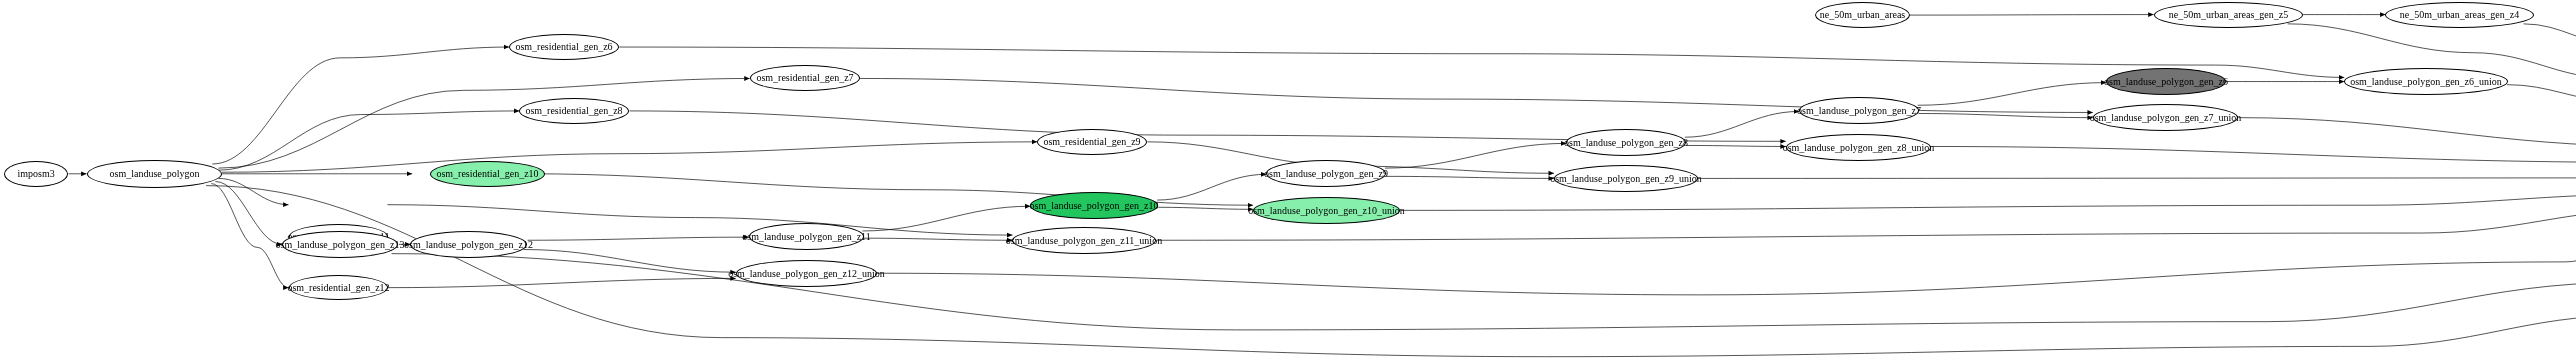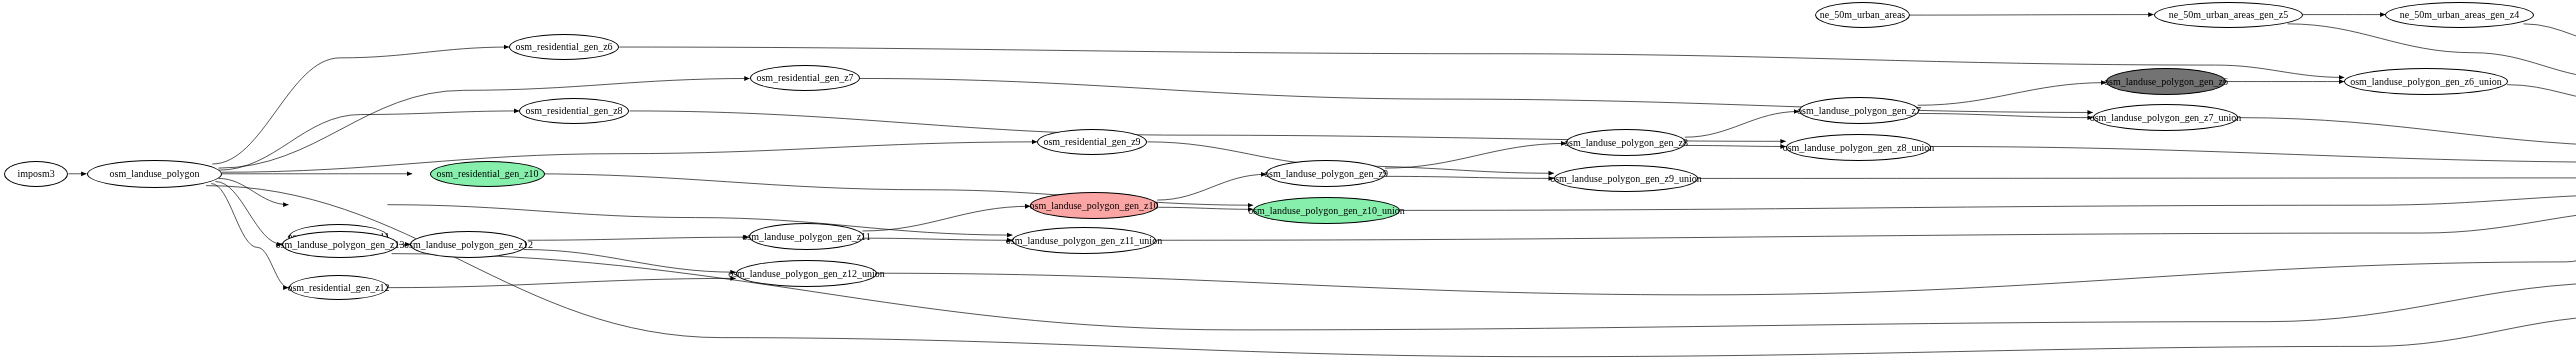--- a/index.html
+++ b/index.html
@@ -79,21 +79,21 @@
     <div class="gnode" style="left: 750px; top: 65px; width: 110px; height: 26px; background: rgb(255, 255, 255); border-color: rgb(0, 0, 0);">osm_residential_gen_z7</div>
     <div class="gnode" style="left: 519px; top: 98px; width: 110px; height: 26px; background: rgb(255, 255, 255); border-color: rgb(0, 0, 0);">osm_residential_gen_z8</div>
     <div class="gnode" style="left: 1037px; top: 129px; width: 110px; height: 26px; background: rgb(255, 255, 255); border-color: rgb(0, 0, 0);">osm_residential_gen_z9</div>
     <div class="gnode" style="left: 430px; top: 161px; width: 115px; height: 26px; background: #86efac; border-color: rgb(0, 0, 0);">osm_residential_gen_z10</div>
     <div class="gnode" style="left: 289px; top: 192px; width: 99px; height: 25px; background: rgb(255, 255, 255); border-color: rgb(0, 0, 0); margin-top: 32px;">osm_residential_gen_z11</div>
     <div class="gnode" style="left: 289px; top: 275px; width: 99px; height: 25px; background: rgb(255, 255, 255); border-color: rgb(0, 0, 0);">osm_residential_gen_z12</div>
     <div class="gnode" style="left: 282px; top: 231px; width: 116px; height: 27px; background: rgb(255, 255, 255); border-color: rgb(0, 0, 0);">osm_landuse_polygon_gen_z13</div>
     <div class="gnode" style="left: 410px; top: 231px; width: 117px; height: 27px; background: rgb(255, 255, 255); border-color: rgb(0, 0, 0);">osm_landuse_polygon_gen_z12</div>
     <div class="gnode" style="left: 749px; top: 223px; width: 115px; height: 27px; background: rgb(255, 255, 255); border-color: rgb(0, 0, 0);">osm_landuse_polygon_gen_z11</div>
     <div class="gnode" style="left: 736px; top: 260px; width: 141px; height: 27px; background: rgb(255, 255, 255); border-color: rgb(0, 0, 0);">osm_landuse_polygon_gen_z12_union</div>
-    <div class="gnode" style="left: 1030px; top: 192px; width: 128px; height: 27px; background: #fca5a5; border-color: rgb(0, 0, 0);">osm_landuse_polygon_gen_z10</div>
+    <div class="gnode" style="left: 1030px; top: 192px; width: 128px; height: 27px; background: #22c55e; border-color: rgb(0, 0, 0);">osm_landuse_polygon_gen_z10</div>
     <div class="gnode" style="left: 1012px; top: 227px; width: 144px; height: 27px; background: rgb(255, 255, 255); border-color: rgb(0, 0, 0);">osm_landuse_polygon_gen_z11_union</div>
     <div class="gnode" style="left: 1266px; top: 160px; width: 120px; height: 27px; background: rgb(255, 255, 255); border-color: rgb(0, 0, 0);">osm_landuse_polygon_gen_z9</div>
     <div class="gnode" style="left: 1253px; top: 197px; width: 147px; height: 27px; background: #86efac; border-color: rgb(0, 0, 0);">osm_landuse_polygon_gen_z10_union</div>
     <div class="gnode" style="left: 1566px; top: 129px; width: 120px; height: 27px; background: rgb(255, 255, 255); border-color: rgb(0, 0, 0);">osm_landuse_polygon_gen_z8</div>
     <div class="gnode" style="left: 1554px; top: 165px; width: 144px; height: 27px; background: rgb(255, 255, 255); border-color: rgb(0, 0, 0);">osm_landuse_polygon_gen_z9_union</div>
     <div class="gnode" style="left: 1799px; top: 97px; width: 120px; height: 27px; background: rgb(255, 255, 255); border-color: rgb(0, 0, 0);">osm_landuse_polygon_gen_z7</div>
     <div class="gnode" style="left: 1786px; top: 134px; width: 145px; height: 27px; background: rgb(255, 255, 255); border-color: rgb(0, 0, 0);">osm_landuse_polygon_gen_z8_union</div>
     <div class="gnode" style="left: 2106px; top: 68px; width: 120px; height: 27px; background: #737373; border-color: rgb(0, 0, 0); text-align: right;">osm_landuse_polygon_gen_z6</div>
     <div class="gnode" style="left: 2093px; top: 104px; width: 145px; height: 27px; background: rgb(255, 255, 255); border-color: rgb(0, 0, 0);">osm_landuse_polygon_gen_z7_union</div>
     <div class="gnode" style="left: 2344px; top: 68px; width: 164px; height: 27px; background: rgb(255, 255, 255); border-color: rgb(0, 0, 0);">osm_landuse_polygon_gen_z6_union</div>

